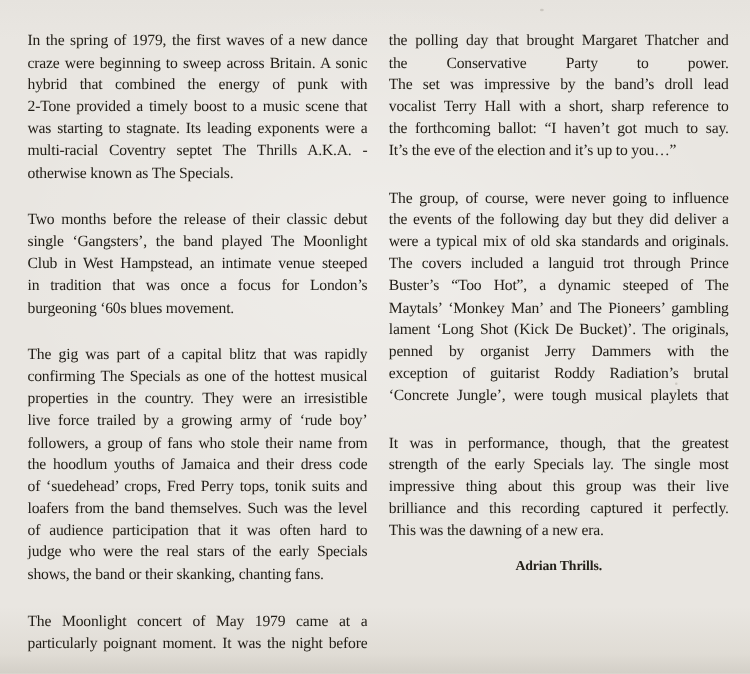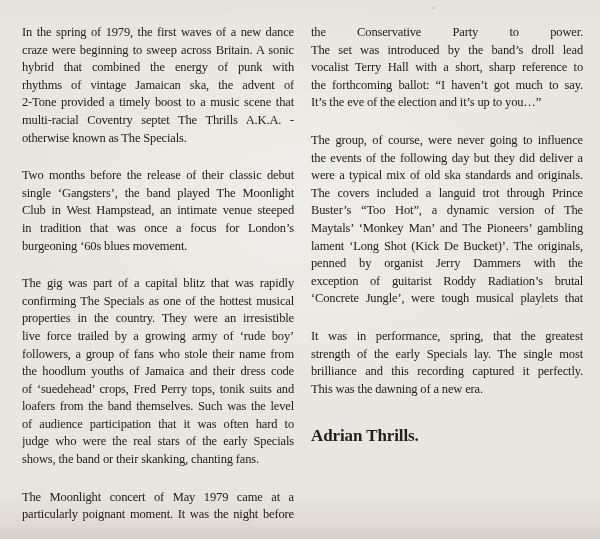--- a/index.html
+++ b/index.html
@@ -34,43 +34,43 @@
     line-height: 17.6px;
     height: 17.6px;
     overflow: hidden;
     text-align: justify;
     text-align-last: justify;
   }
   .line.end {
     text-align-last: left;
   }
   .signature {
-    margin-top: 29px;
-    font-size: 17px;
+    margin-top: 12px;
+    font-size: 11px;
     font-weight: bold;
     letter-spacing: -0.1px;
-    text-align: left;
+    text-align: center;
     line-height: 17.6px;
   }
   
   .speck { position: absolute; border-radius: 50%; background: rgba(120,112,100,0.25); }
   .speck.s1 { width: 3px; height: 2px; left: 432px; top: 7px; }
   .speck.s2 { width: 2px; height: 2px; left: 540px; top: 306px; }
 </style>
 </head>
 <body>
 
 <div class="page">
   <div class="col" id="col-left">
       <div class="para">
         <div class="line">In the spring of 1979, the first waves of a new dance</div>
         <div class="line">craze were beginning to sweep across Britain. A sonic</div>
         <div class="line">hybrid that combined the energy of punk with</div>
-        <div class="line">rhythms of vintage Jamaican ska, the advent of</div>
         <div class="line">2-Tone provided a timely boost to a music scene that</div>
+        <div class="line">was starting to stagnate. Its leading exponents were a</div>
         <div class="line">multi-racial Coventry septet The Thrills A.K.A. -</div>
         <div class="line end">otherwise known as The Specials.</div>
       </div>
       <div class="para">
         <div class="line">Two months before the release of their classic debut</div>
         <div class="line">single ‘Gangsters’, the band played The Moonlight</div>
         <div class="line">Club in West Hampstead, an intimate venue steeped</div>
         <div class="line">in tradition that was once a focus for London’s</div>
         <div class="line end">burgeoning ‘60s blues movement.</div>
       </div>
@@ -88,41 +88,43 @@
         <div class="line end">shows, the band or their skanking, chanting fans.</div>
       </div>
       <div class="para">
         <div class="line">The Moonlight concert of May 1979 came at a</div>
         <div class="line">particularly poignant moment. It was the night before</div>
       </div>
     </div>
   <div class="col">
     <div id="col-right-paras">
         <div class="para">
+          <div class="line">the polling day that brought Margaret Thatcher and</div>
           <div class="line">the Conservative Party to power.</div>
-          <div class="line">The set was introduced by the band’s droll lead</div>
+          <div class="line">The set was impressive by the band’s droll lead</div>
           <div class="line">vocalist Terry Hall with a short, sharp reference to</div>
           <div class="line">the forthcoming ballot: “I haven’t got much to say.</div>
           <div class="line end">It’s the eve of the election and it’s up to you…”</div>
         </div>
         <div class="para">
           <div class="line">The group, of course, were never going to influence</div>
           <div class="line">the events of the following day but they did deliver a</div>
           <div class="line">were a typical mix of old ska standards and originals.</div>
           <div class="line">The covers included a languid trot through Prince</div>
-          <div class="line">Buster’s “Too Hot”, a dynamic version of The</div>
+          <div class="line">Buster’s “Too Hot”, a dynamic steeped of The</div>
           <div class="line">Maytals’ ‘Monkey Man’ and The Pioneers’ gambling</div>
           <div class="line">lament ‘Long Shot (Kick De Bucket)’. The originals,</div>
           <div class="line">penned by organist Jerry Dammers with the</div>
           <div class="line">exception of guitarist Roddy Radiation’s brutal</div>
           <div class="line">‘Concrete Jungle’, were tough musical playlets that</div>
         </div>
         <div class="para">
-          <div class="line">It was in performance, spring, that the greatest</div>
+          <div class="line">It was in performance, though, that the greatest</div>
           <div class="line">strength of the early Specials lay. The single most</div>
+          <div class="line">impressive thing about this group was their live</div>
           <div class="line">brilliance and this recording captured it perfectly.</div>
           <div class="line end">This was the dawning of a new era.</div>
         </div>
       </div>
     <div class="signature">Adrian Thrills.</div>
   </div>
 </div>
 <div class="speck s1"></div>
 <div class="speck s2"></div>
 

